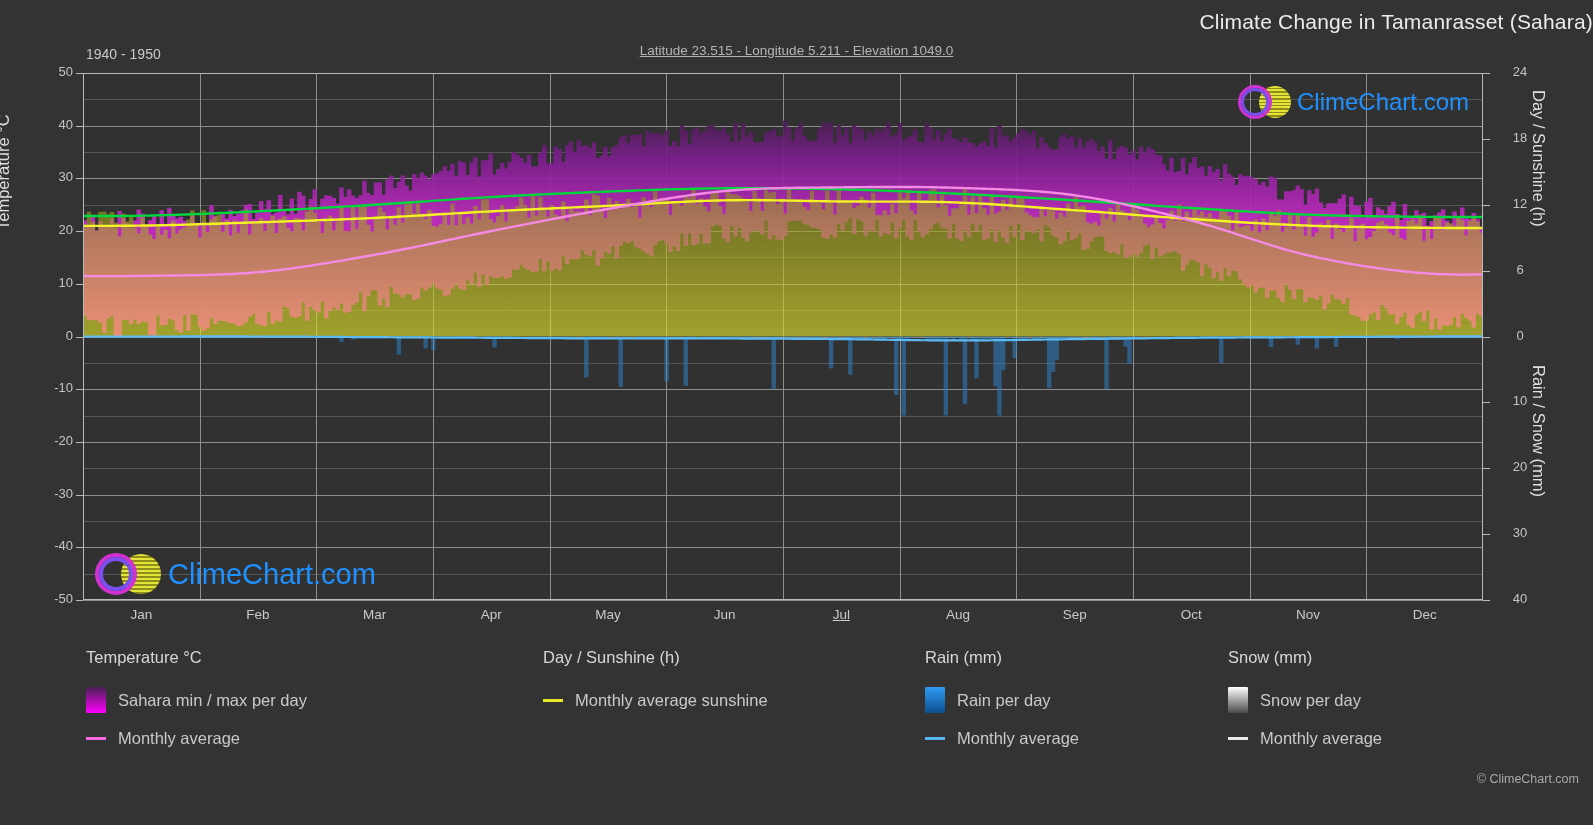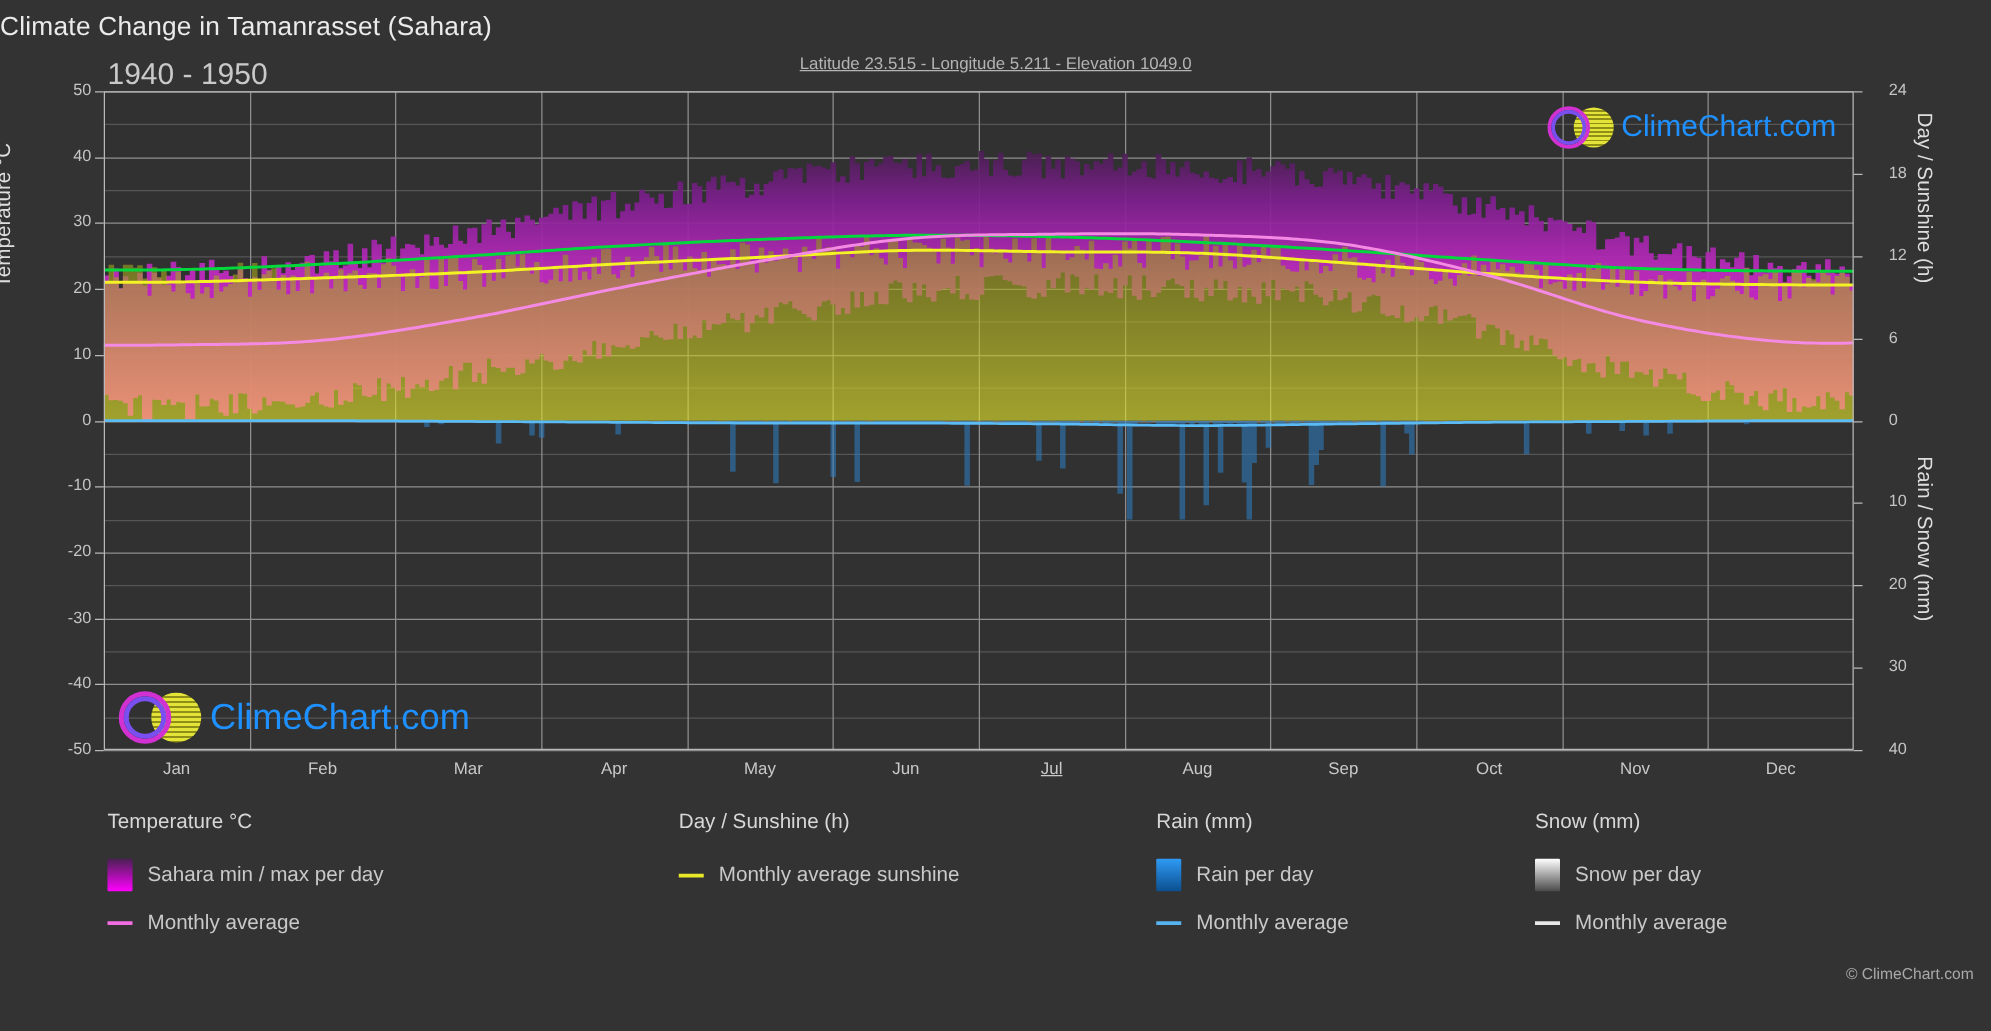--- a/index.html
+++ b/index.html
@@ -6,41 +6,41 @@
   body{
     width:1593px;height:825px;
     background:#333333;
     font-family:"Liberation Sans",sans-serif;
     color:#cfcfcf;
     overflow:hidden;
     position:relative;
   }
   
   #chart-title{
-    position:absolute;left:0;top:10px;width:1593px;text-align:left;
+    position:absolute;left:0;top:10px;width:1593px;text-align:right;
     font-size:21px;color:#ebebeb;letter-spacing:.2px;
   }
   #chart-subtitle{
     position:absolute;left:0;top:43px;width:1593px;text-align:center;
     font-size:13.5px;color:#b4b4b4;text-decoration:underline;
   }
   #period-label{
-    position:absolute;left:86px;top:46px;font-size:24px;color:#c9c9c9;
+    position:absolute;left:86px;top:46px;font-size:14px;color:#c9c9c9;
   }
   
   #plot-wrap{position:absolute;left:83px;top:73px;width:1400px;height:527px;}
   #plot-bg{position:absolute;inset:0;background:#313131;}
   .grid-h{position:absolute;left:0;width:100%;height:1px;background:#565656;}
   .grid-h.major{background:#8e8e8e;}
   .grid-v{position:absolute;top:0;height:100%;width:1px;background:#8e8e8e;}
   #plot-frame{position:absolute;inset:0;border:1px solid #b9b9b9;box-sizing:border-box;pointer-events:none;}
   #plot-svg{position:absolute;inset:0;}
   
   .ytick{position:absolute;font-size:13px;color:#c4c4c4;text-align:right;width:46px;}
-  .ytick-r{position:absolute;font-size:13px;color:#c4c4c4;text-align:left;width:46px;margin-left:14px;}
+  .ytick-r{position:absolute;font-size:13px;color:#c4c4c4;text-align:center;width:46px;}
   .xtick{position:absolute;font-size:13.5px;color:#c9c9c9;text-align:center;width:90px;top:607px;}
   .tickmark{position:absolute;background:#b9b9b9;}
   #ylabel-left{
     position:absolute;left:-6px;top:230px;font-size:16.5px;color:#dedede;
     transform:rotate(-90deg);transform-origin:left top;white-space:nowrap;
   }
   #ylabel-day{
     position:absolute;left:1548px;top:90px;font-size:16.5px;color:#dedede;
     transform:rotate(90deg);transform-origin:left top;white-space:nowrap;
   }

